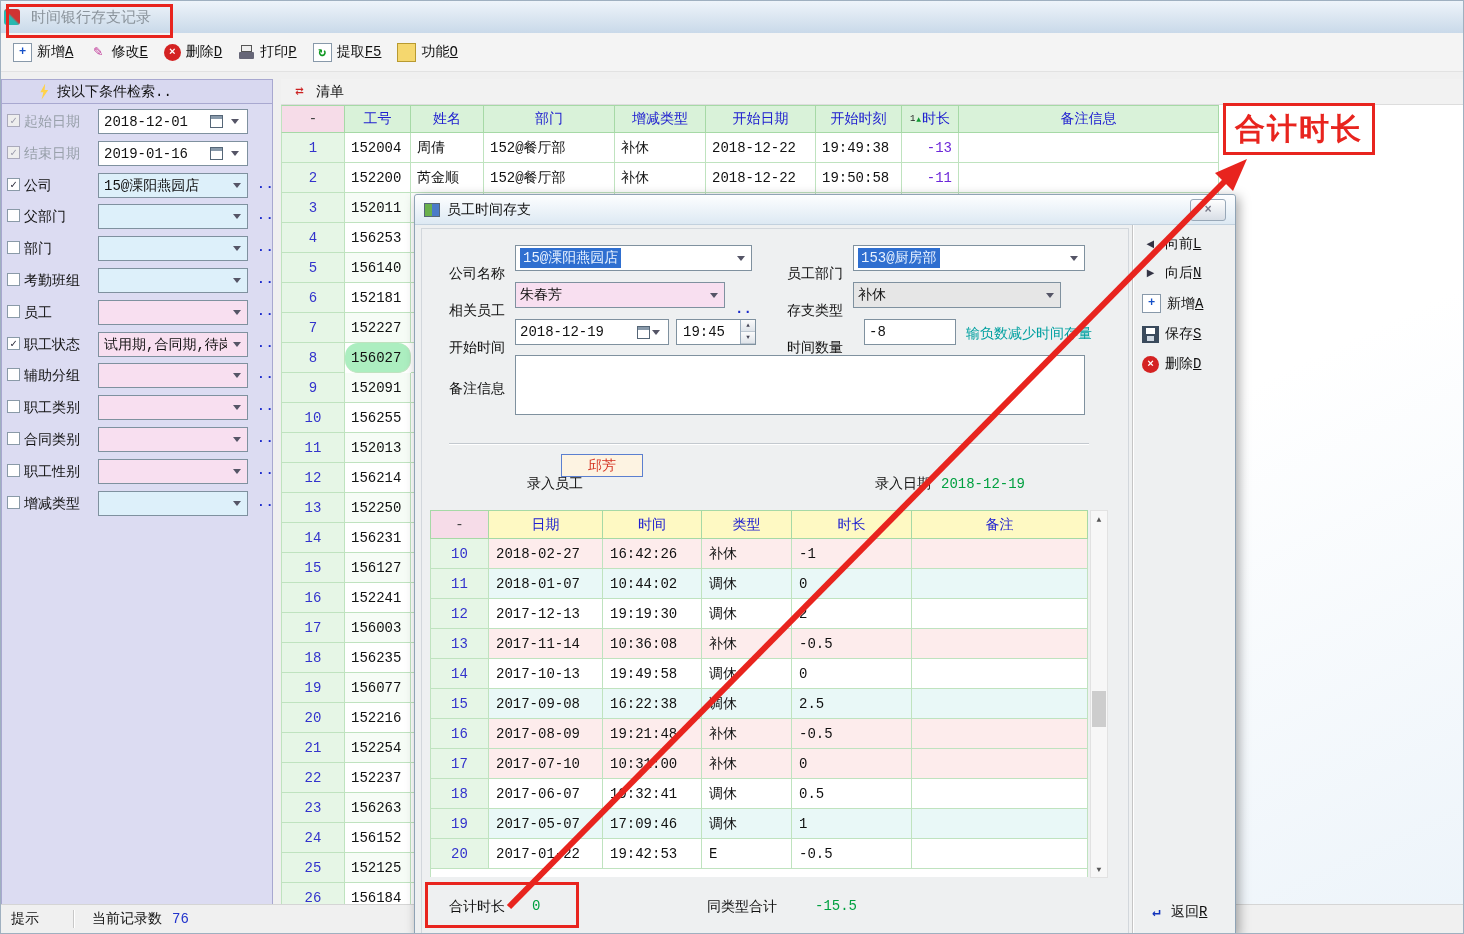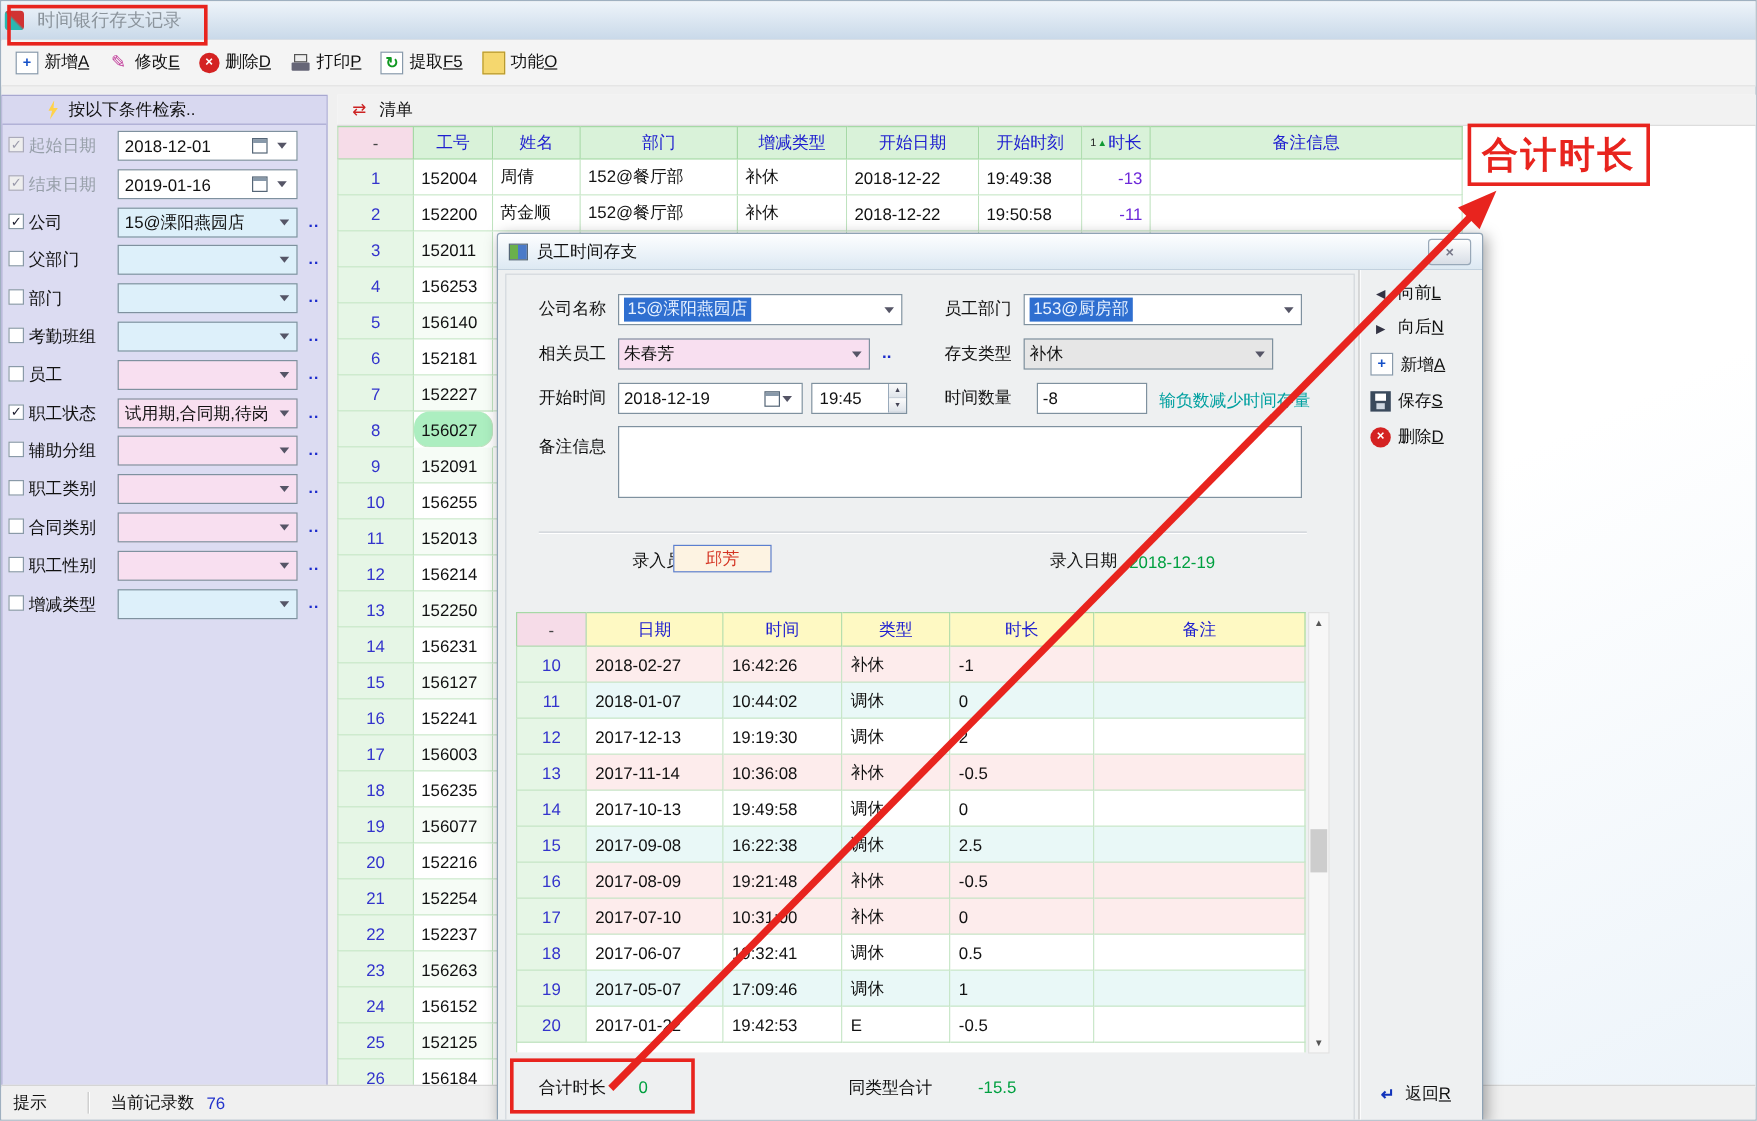--- a/index.html
+++ b/index.html
@@ -1,17 +1,17 @@
 <!DOCTYPE html>
 <html><head>
 <meta charset="utf-8">
 <style>
   html,body{margin:0;padding:0;background:#d8d8d8;}
   #screen{position:relative;width:1464px;height:934px;overflow:hidden;
-    font-family:Liberation Sans, sans-serif;font-size:14px;color:#111;
+    font-family:Liberation Mono, monospace;font-size:14px;color:#111;
     background:#f0f0f0;border:1px solid #9fb0c0;box-sizing:border-box;}
   
   .titlebar{position:absolute;left:0;top:0;width:100%;height:32px;
     background:linear-gradient(#eef4fa,#c9d9e9);border-bottom:1px solid #aab8c6;}
   .appico{position:absolute;left:3px;top:8px;width:16px;height:16px;border-radius:3px;
     background:linear-gradient(45deg,#29b8b0 45%,#d03333 55%);}
   .titletext{position:absolute;left:30px;top:7px;font-size:15px;color:#8b949c;}
   
   .toolbar{position:absolute;left:0;top:32px;width:100%;height:38px;background:#f4f4f4;
     border-bottom:1px solid #e2e2e2;display:flex;align-items:center;padding-left:4px;}
@@ -87,21 +87,21 @@
   .dlg{position:absolute;left:413px;top:193px;width:822px;height:741px;background:#eef0f1;
     border:1px solid #8fa3b5;border-radius:3px 3px 0 0;box-shadow:3px 3px 12px rgba(0,0,0,.35);z-index:10;box-sizing:border-box;}
   .dlgtitle{height:29px;background:linear-gradient(#fdfeff,#dde9f3);border-bottom:1px solid #c2d1de;
     border-radius:3px 3px 0 0;display:flex;align-items:center;padding-left:9px;font-size:14px;}
   .dtico{width:14px;height:12px;border:1px solid #567;background:linear-gradient(90deg,#6ab04c 50%,#4a7ac8 50%);margin-right:7px;}
   .dclose{position:absolute;right:9px;top:4px;width:34px;height:20px;border:1px solid #98a8b8;border-radius:3px;
     background:linear-gradient(#fefefe,#d8dee6);display:flex;align-items:center;justify-content:center;
     color:#778;font-size:12px;font-weight:bold;}
   .dlgframe{position:absolute;left:6px;top:33px;width:706px;height:707px;border:1px solid #d2d7dc;}
   .dlgsep{position:absolute;left:717px;top:30px;bottom:0;width:1px;background:#c5c5c5;box-shadow:1px 0 0 #fff;}
-  .dlbl{position:absolute;font-size:14px;height:26px;display:flex;align-items:center;white-space:nowrap;}
+  .dlbl{position:absolute;font-size:14px;height:26px;display:flex;align-items:center;white-space:nowrap;margin-top:16px;}
   .dcombo{position:absolute;height:26px;border:1px solid #7f919f;background:#fff;display:flex;
     align-items:center;padding-left:4px;font-size:14px;box-sizing:border-box;overflow:hidden;}
   .dcombo .chev{margin-left:auto;}
   .selval{background:#2f6fd0;color:#e8f2ff;padding:1px 3px;white-space:nowrap;}
   .greycombo{background:#e6e6e6;}
   .pinkcombo{background:#f8dff0;}
   .spinner{display:flex;flex-direction:column;margin-left:auto;border-left:1px solid #9ab;height:100%;flex:none;}
   .spinner span{width:14px;flex:1;display:flex;align-items:center;justify-content:center;font-size:6px;color:#445;
     background:linear-gradient(#fbfbfb,#dfe4ea);border-bottom:1px solid #bcc6d0;}
   .hint{position:absolute;color:#00a0a0;font-size:14px;white-space:nowrap;}

